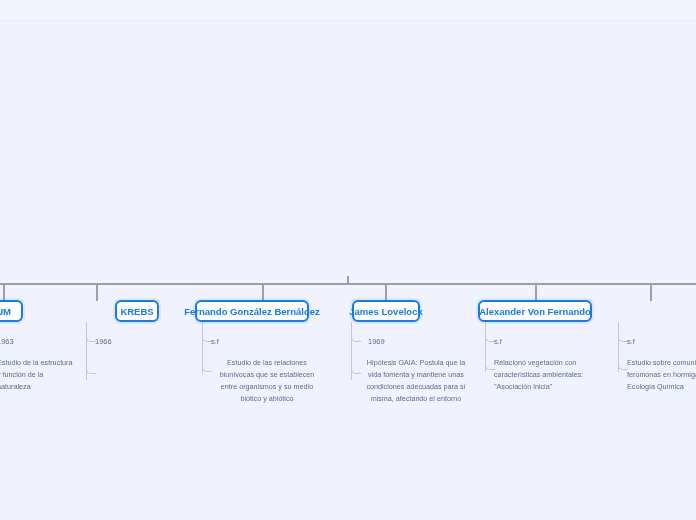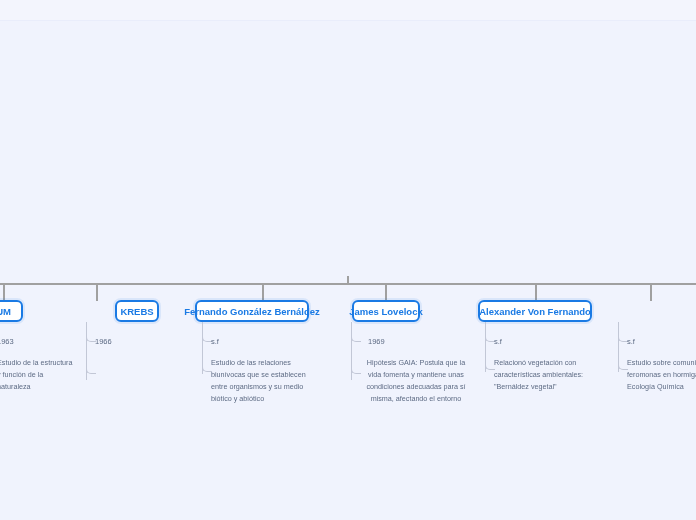--- a/index.html
+++ b/index.html
@@ -96,35 +96,35 @@
   <div class="stem" style="left:86px;top:322px;height:58px;"></div>
   <div class="elbow" style="left:86px;top:332px;"></div>
   <div class="year" style="left:95px;top:337px;">1966</div>
   <div class="elbow" style="left:86px;top:364px;"></div>
 
   <div class="node" style="left:195px;top:300px;width:114px;">Fernando González Bernáldez</div>
   <div class="stem" style="left:202px;top:322px;height:52px;"></div>
   <div class="elbow" style="left:202px;top:332px;"></div>
   <div class="year" style="left:211px;top:337px;">s.f</div>
   <div class="elbow" style="left:202px;top:362px;"></div>
-  <div class="desc" style="left:211px;top:357px;width:112px;">Estudio de las relaciones biunívocas que se establecen entre organismos y su medio biótico y abiótico</div>
+  <div class="desc" style="left:211px;top:357px;width:112px;text-align:center;">Estudio de las relaciones biunívocas que se establecen entre organismos y su medio biótico y abiótico</div>
 
   <div class="node" style="left:352px;top:300px;width:68px;">James Lovelock</div>
   <div class="stem" style="left:351px;top:322px;height:58px;"></div>
   <div class="elbow" style="left:351px;top:332px;"></div>
   <div class="year" style="left:360px;top:337px;margin-left:8px;">1969</div>
   <div class="elbow" style="left:351px;top:364px;"></div>
   <div class="desc" style="left:360px;top:357px;width:112px;text-align:center;">Hipótesis GAIA: Postula que la vida fomenta y mantiene unas condiciones adecuadas para sí misma, afectando el entorno</div>
 
   <div class="node" style="left:478px;top:300px;width:114px;">Alexander Von Fernando</div>
   <div class="stem" style="left:485px;top:322px;height:50px;"></div>
   <div class="elbow" style="left:485px;top:332px;"></div>
   <div class="year" style="left:494px;top:337px;">s.f</div>
   <div class="elbow" style="left:485px;top:360px;"></div>
-  <div class="desc" style="left:494px;top:357px;width:96px;">Relacionó vegetación con características ambientales: "Bernáldez vegetal"</div>
+  <div class="desc" style="left:494px;top:357px;width:96px;">Relacionó vegetación con características ambientales: "Asociación inicia"</div>
 
   <div class="stem" style="left:618px;top:322px;height:50px;"></div>
   <div class="elbow" style="left:618px;top:332px;"></div>
   <div class="year" style="left:627px;top:337px;">s.f</div>
   <div class="elbow" style="left:618px;top:360px;"></div>
   <div class="desc" style="left:627px;top:357px;width:104px;">Estudio sobre comunicación por feromonas en hormigas, inicia la Ecología Química</div>
 
 </div>
 
 </body></html>

